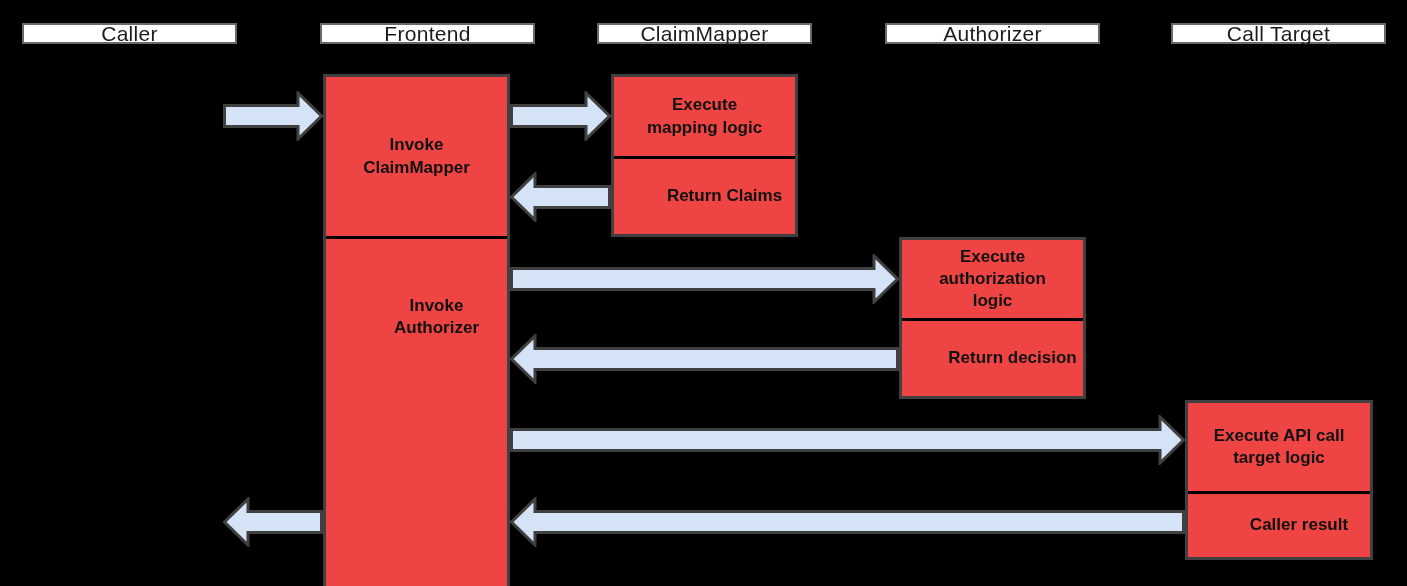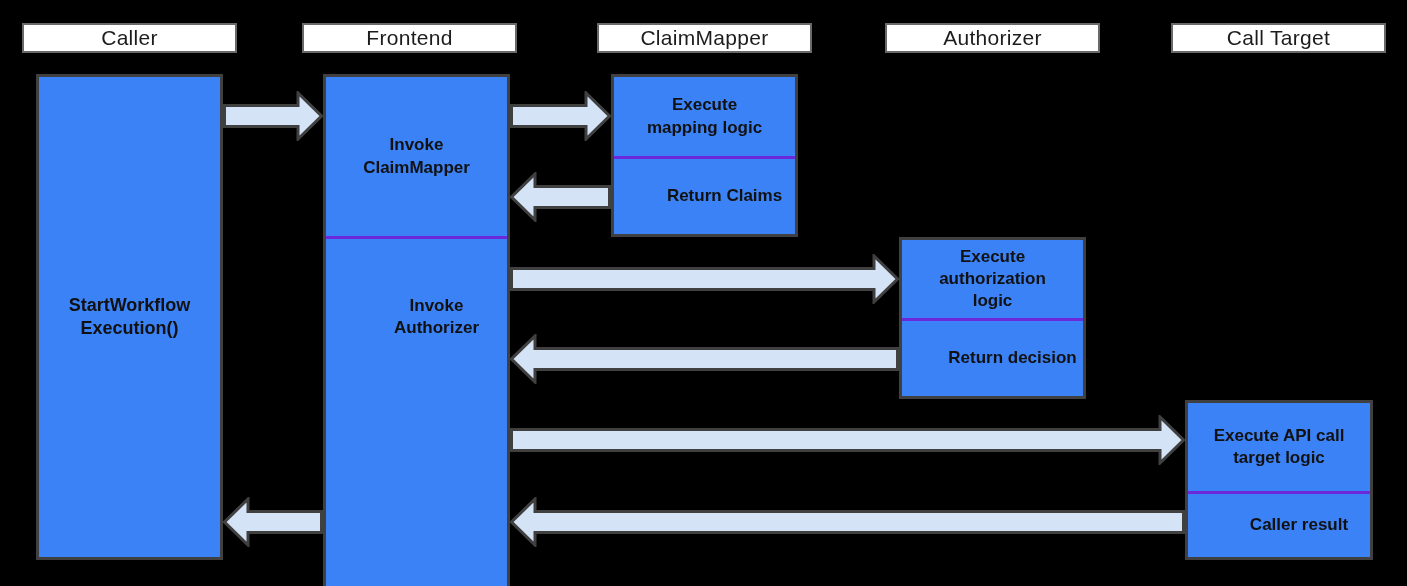--- a/index.html
+++ b/index.html
@@ -6,58 +6,58 @@
   .stage{
     position:relative;
     width:1407px;height:586px;
     background:#000000;
     font-family:"Liberation Sans","DejaVu Sans",sans-serif;
     overflow:hidden;
   }
   
   .lifeline-header{
     position:absolute;
-    top:23px;height:30px;width:215px;
+    top:23px;height:21px;width:215px;
     background:#ffffff;
     border:2px solid #696969;
     box-sizing:border-box;
     display:flex;align-items:center;justify-content:center;
     font-size:21px;font-weight:400;color:#1c1c1c;
     letter-spacing:0.3px;
   }
   .hdr-caller{left:22px;}
-  .hdr-frontend{left:302px;}
+  .hdr-frontend{left:320px;}
   .hdr-claimmapper{left:597px;}
   .hdr-authorizer{left:885px;}
   .hdr-calltarget{left:1171px;}
 
   
   .activation{
     position:absolute;
-    background:#3b82f6;
+    background:#ef4444;
     border:3px solid #404040;
     box-sizing:border-box;
     display:flex;flex-direction:column;
   }
   .col-caller{left:36px;top:74px;width:187px;height:486px;}
   .col-frontend{left:323px;top:74px;width:187px;height:550px;}
   .col-claimmapper{left:611px;top:74px;width:187px;height:163px;}
   .col-authorizer{left:899px;top:237px;width:187px;height:162px;}
   .col-calltarget{left:1185px;top:400px;width:188px;height:160px;}
 
   .cell{
     display:flex;align-items:center;justify-content:center;
     text-align:center;
     font-size:17px;font-weight:700;color:#111;
     line-height:1.3;
     white-space:pre-line;
     box-sizing:border-box;
     flex:0 0 auto;
   }
-  .cell.divided{border-top:3px solid #6d28d9;padding-left:40px;}
+  .cell.divided{border-top:3px solid #000000;padding-left:40px;}
   .cell.grow{flex:1 1 auto;}
 
   .col-caller .cell{height:100%;font-size:18px;}
   .col-frontend .c1{height:159px;}
   .col-frontend .c2{height:159px;}
   .col-claimmapper .c1{height:79px;}
   .col-authorizer .c1{height:78px;}
   .col-calltarget .c1{height:88px;}
 
   
@@ -86,24 +86,20 @@
   <div class="lifeline-header hdr-claimmapper">
     <span>ClaimMapper</span>
   </div>
   <div class="lifeline-header hdr-authorizer">
     <span>Authorizer</span>
   </div>
   <div class="lifeline-header hdr-calltarget">
     <span>Call Target</span>
   </div>
 
-  <div class="activation col-caller">
-    <div class="cell">StartWorkflow
-Execution()</div>
-  </div>
 
   <div class="activation col-frontend">
     <div class="cell c1">Invoke
 ClaimMapper</div>
     <div class="cell c2 divided">Invoke
 Authorizer</div>
   </div>
 
   <div class="activation col-claimmapper">
     <div class="cell c1">Execute

